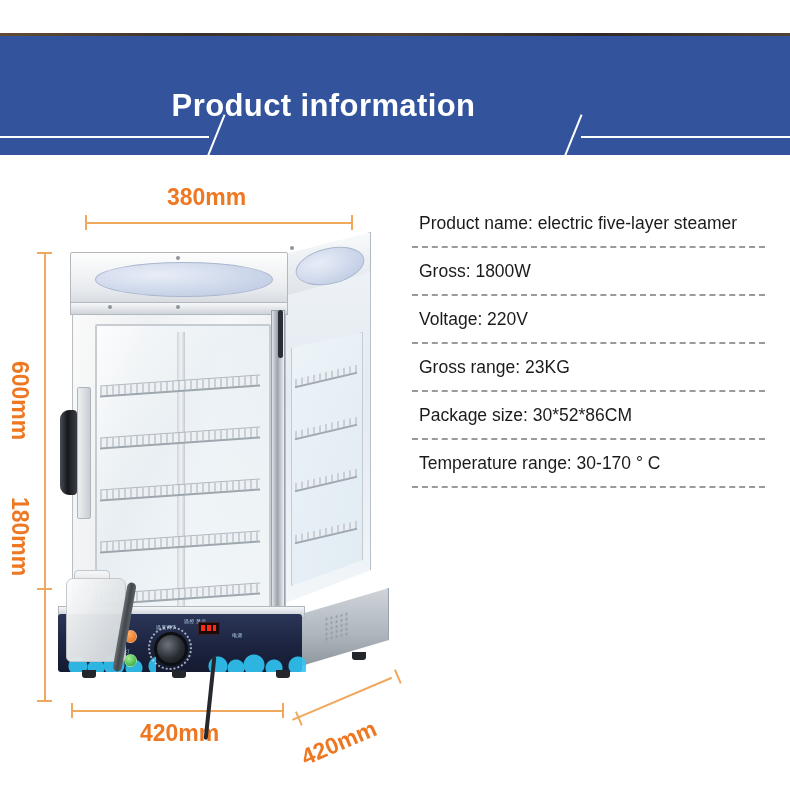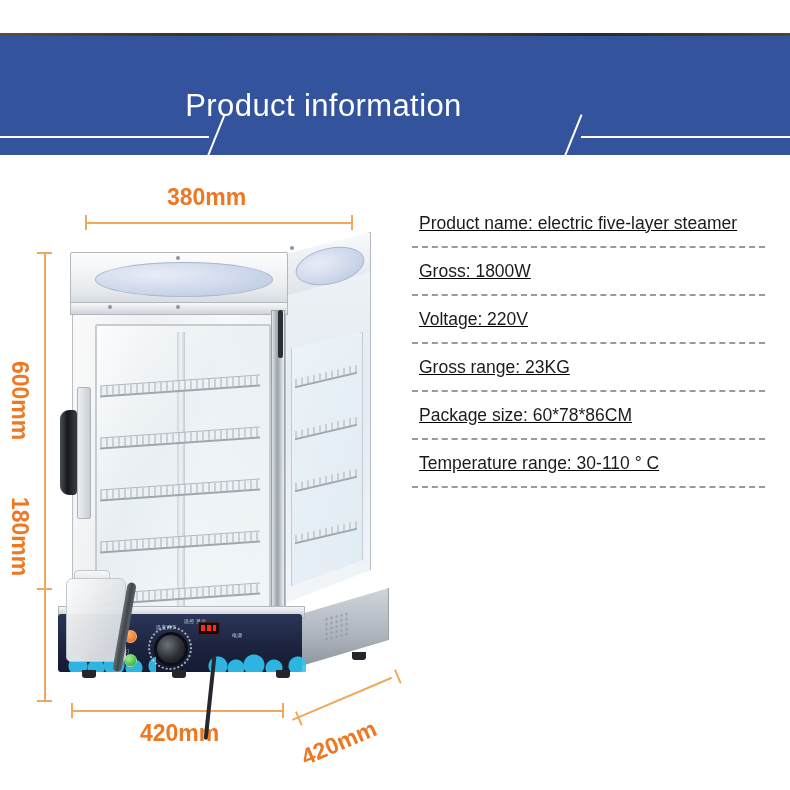--- a/index.html
+++ b/index.html
@@ -41,20 +41,21 @@
     left: 0;
     top: 72px;
     width: 647px;
     text-align: center;
     color: #ffffff;
     font-size: 31px;
     letter-spacing: .4px;
     line-height: 1;
     transform: translateY(-50%);
     white-space: nowrap;
+    font-weight: bold;
   }
   .rule {
     position: absolute;
     top: 103px;
     height: 2px;
     background: #ffffff;
   }
   .rule-left  { left: 0px;   width: 209px; }
   .rule-right { left: 581px; width: 209px; }
   .slash {
@@ -376,21 +377,20 @@
     border-radius: 2px;
     transform: rotate(6deg);
   }
 
   
   .specs {
     position: absolute;
     left: 412px;
     top: 200px;
     width: 353px;
-    text-decoration: underline;
   }
   .spec-row {
     position: relative;
     height: 46px;
     display: flex;
     align-items: center;
     border-bottom: 2px dashed #9a9a9a;
   }
   .spec-row:first-child { border-top: none; }
   .spec-text {
@@ -512,20 +512,20 @@
     <div class="spec-row">
       <div class="spec-text">Gross: 1800W</div>
     </div>
     <div class="spec-row">
       <div class="spec-text">Voltage: 220V</div>
     </div>
     <div class="spec-row">
       <div class="spec-text">Gross range: 23KG</div>
     </div>
     <div class="spec-row">
-      <div class="spec-text">Package size:   60*78*86CM</div>
+      <div class="spec-text">Package size:   30*52*86CM</div>
     </div>
     <div class="spec-row">
-      <div class="spec-text">Temperature range: 30-110 ° C</div>
+      <div class="spec-text">Temperature range: 30-170 ° C</div>
     </div>
   </div>
 
 </div>
 
 </body></html>

